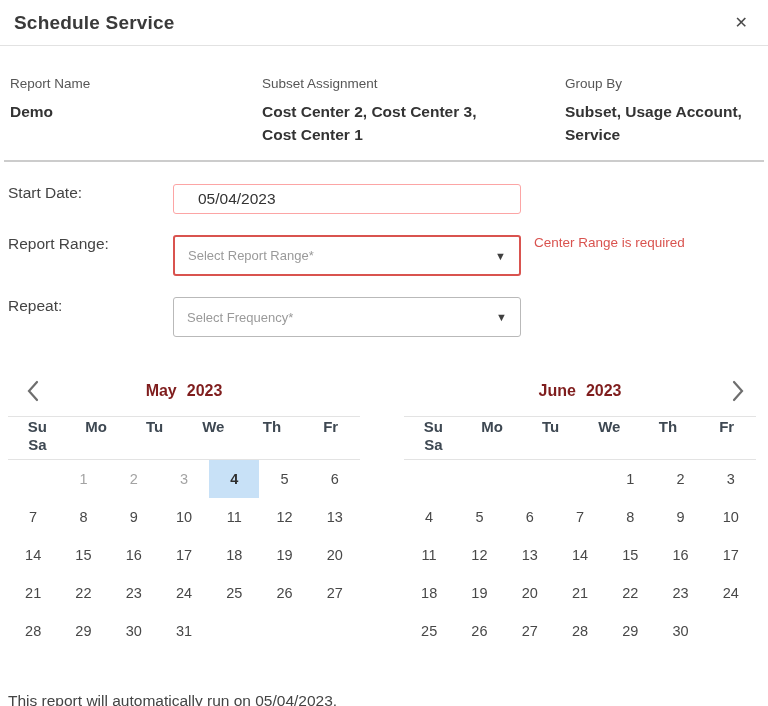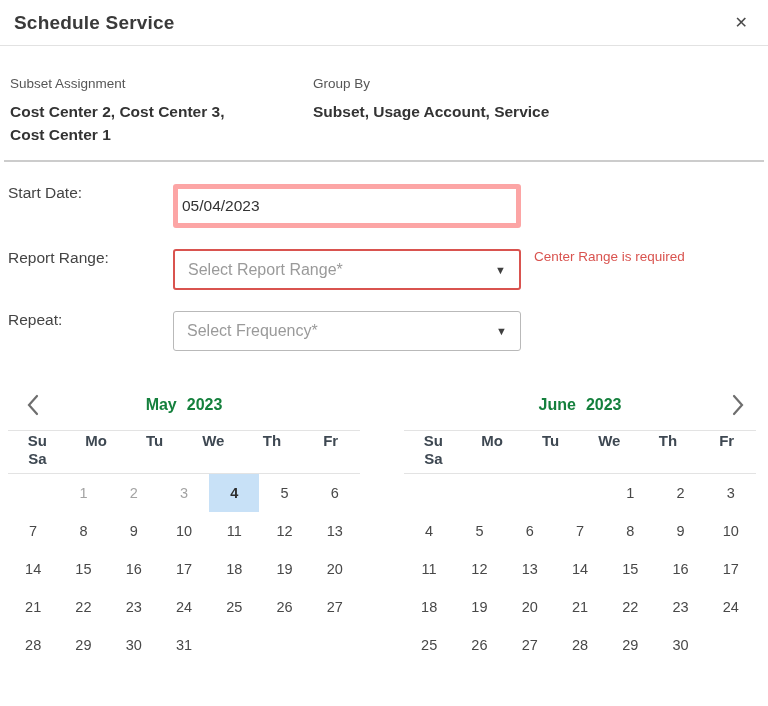--- a/index.html
+++ b/index.html
@@ -36,43 +36,43 @@
     border: none; border-top: 2px solid #cccccc;
     margin: 14px 4px 0 4px;
   }
 
   
   .form-section { padding: 22px 0 0 8px; }
   .form-row { display: flex; align-items: flex-start; margin-bottom: 21px; }
   .form-row:last-child { margin-bottom: 0; }
   .form-label { width: 165px; font-size: 15.5px; color: #444; }
   .text-input {
-    width: 348px; height: 44px;
-    border: 5px solid #fca5a5; border-radius: 3px;
-    font-size: 15.5px; color: #333; padding: 0 4px;
+    width: 348px; height: 30px;
+    border: 1px solid #fca5a5; border-radius: 3px;
+    font-size: 15.5px; color: #333; padding: 0 24px;
     font-family: inherit; background: #fff;
   }
   .dropdown {
     width: 348px; height: 40px;
     border: 1px solid #b9b9b9; border-radius: 3px;
     display: flex; align-items: center; justify-content: space-between;
     padding: 0 13px; cursor: pointer; background: #fff;
   }
   .dropdown.error { border: 2px solid #d9534f; height: 41px; }
-  .dropdown .placeholder { font-size: 16px; color: #9a9a9a; }
+  .dropdown .placeholder { font-size: 13px; color: #9a9a9a; }
   .caret { font-size: 11px; color: #3f3f3f; }
   .error-text { font-size: 13.5px; color: #d9534f; margin-left: 13px; }
 
   
   .calendars { display: flex; margin-top: 34px; }
   .calendar { width: 352px; }
   .calendar.cal-may { margin-left: 8px; }
   .calendar.cal-june { margin-left: 44px; }
   .cal-header { position: relative; height: 40px; display: flex; align-items: center; justify-content: center; }
-  .cal-title { font-size: 16px; font-weight: bold; color: #15803d; }
+  .cal-title { font-size: 16px; font-weight: bold; color: #7f1d1d; }
   .cal-title .cal-year { margin-left: 10px; }
   .cal-nav {
     position: absolute; top: 5px; width: 28px; height: 30px;
     display: flex; align-items: center; justify-content: center;
     background: none; border: none; cursor: pointer; padding: 0;
   }
   .cal-nav.prev { left: 10px; }
   .cal-nav.next { right: 4px; }
   .cal-divider { border: none; border-top: 1px solid #e3e3e3; margin: 5px 0 0 0; }
   .day-headers {
@@ -96,20 +96,24 @@
 <body>
 
 <div class="modal-header">
   <div class="modal-title">Schedule Service</div>
   <button class="close-btn">
     <span>✕</span>
   </button>
 </div>
 
 <div class="info-section">
+  <div class="info-col info-col-1">
+    <div class="info-label">Report Name</div>
+    <div class="info-value">Demo</div>
+  </div>
   <div class="info-col info-col-2">
     <div class="info-label">Subset Assignment</div>
     <div class="info-value">Cost Center 2, Cost Center 3, Cost Center 1</div>
   </div>
   <div class="info-col info-col-3">
     <div class="info-label">Group By</div>
     <div class="info-value">Subset, Usage Account, Service</div>
   </div>
 </div>
 

